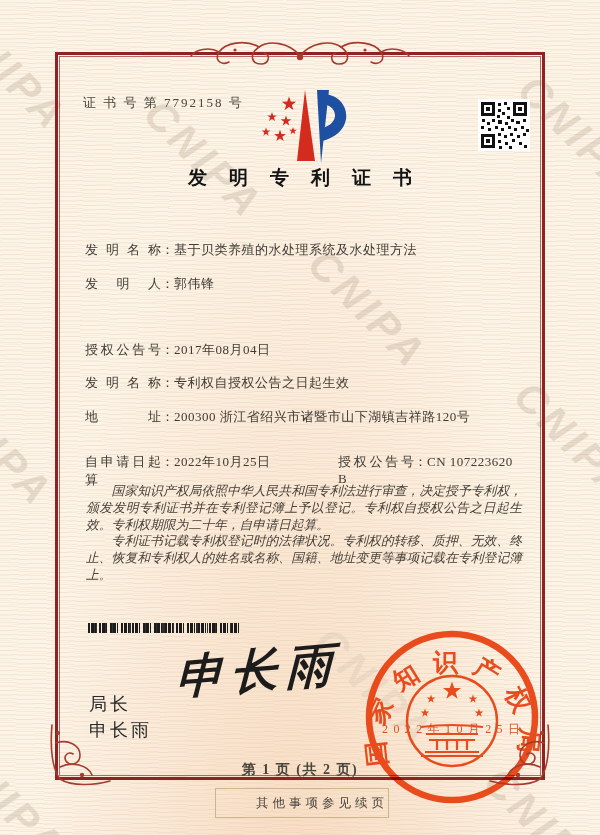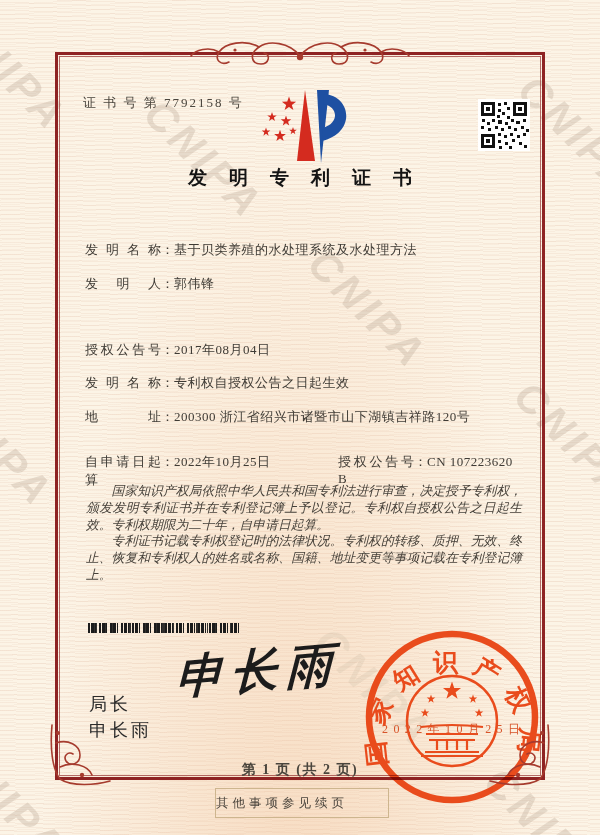--- a/index.html
+++ b/index.html
@@ -56,21 +56,21 @@
     font-family:"Liberation Sans","DejaVu Sans",sans-serif;margin-top:20px;}
   .signature{
     position:absolute;left:118px;top:592px;width:200px;
     font-size:47px;font-style:italic;font-weight:600;color:#1c1c1c;
     letter-spacing:8px;transform:rotate(-5deg) skewX(-6deg);transform-origin:left center;
   }
   .seal{position:absolute;left:305px;top:573px;width:178px;height:178px;mix-blend-mode:multiply;}
   .page-no{position:absolute;left:0;top:706px;width:100%;text-align:center;font-size:14px;letter-spacing:1.5px;color:#4a453d;font-weight:bold;}
   .footer-box{
     position:absolute;left:215px;top:788px;width:172px;height:28px;z-index:2;
-    border:1px solid #cdb58e;display:flex;align-items:center;justify-content:flex-start;
+    border:1px solid #cdb58e;display:flex;align-items:center;justify-content:flex-end;
     font-size:12.5px;letter-spacing:4px;color:#4a443c;
   }
   svg{display:block;}
 </style>
 </head>
 <body>
 
 <div class="wm" style="left:-28px;top:2px;">CNIPA</div>
 <div class="wm" style="left:168px;top:90px;">CNIPA</div>
 <div class="wm" style="left:542px;top:66px;">CNIPA</div>

